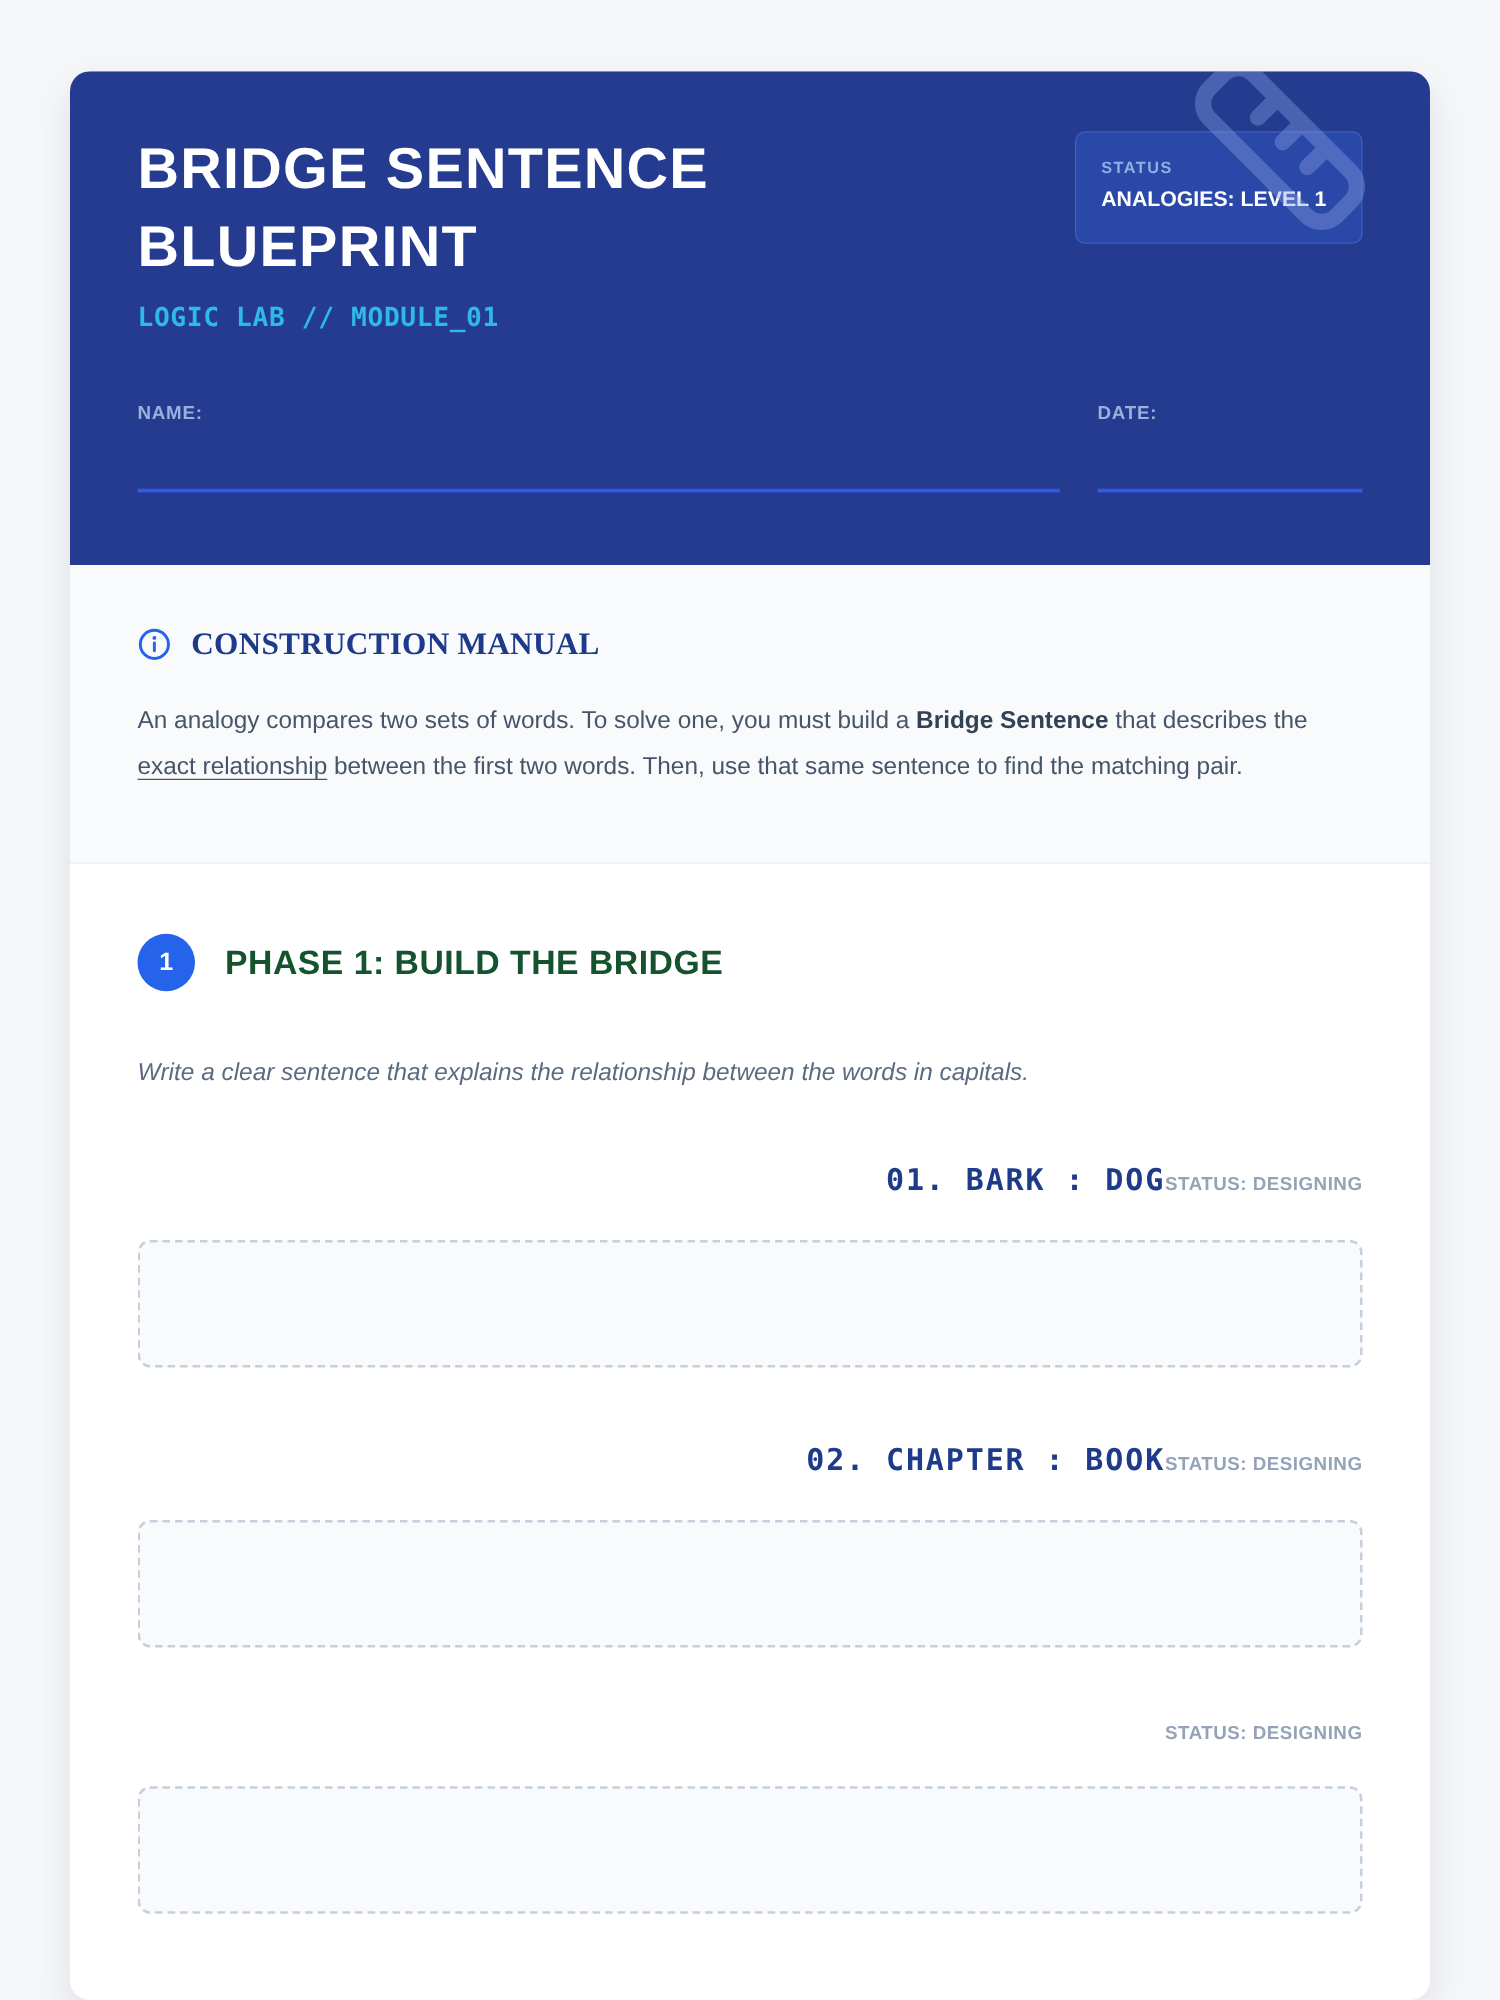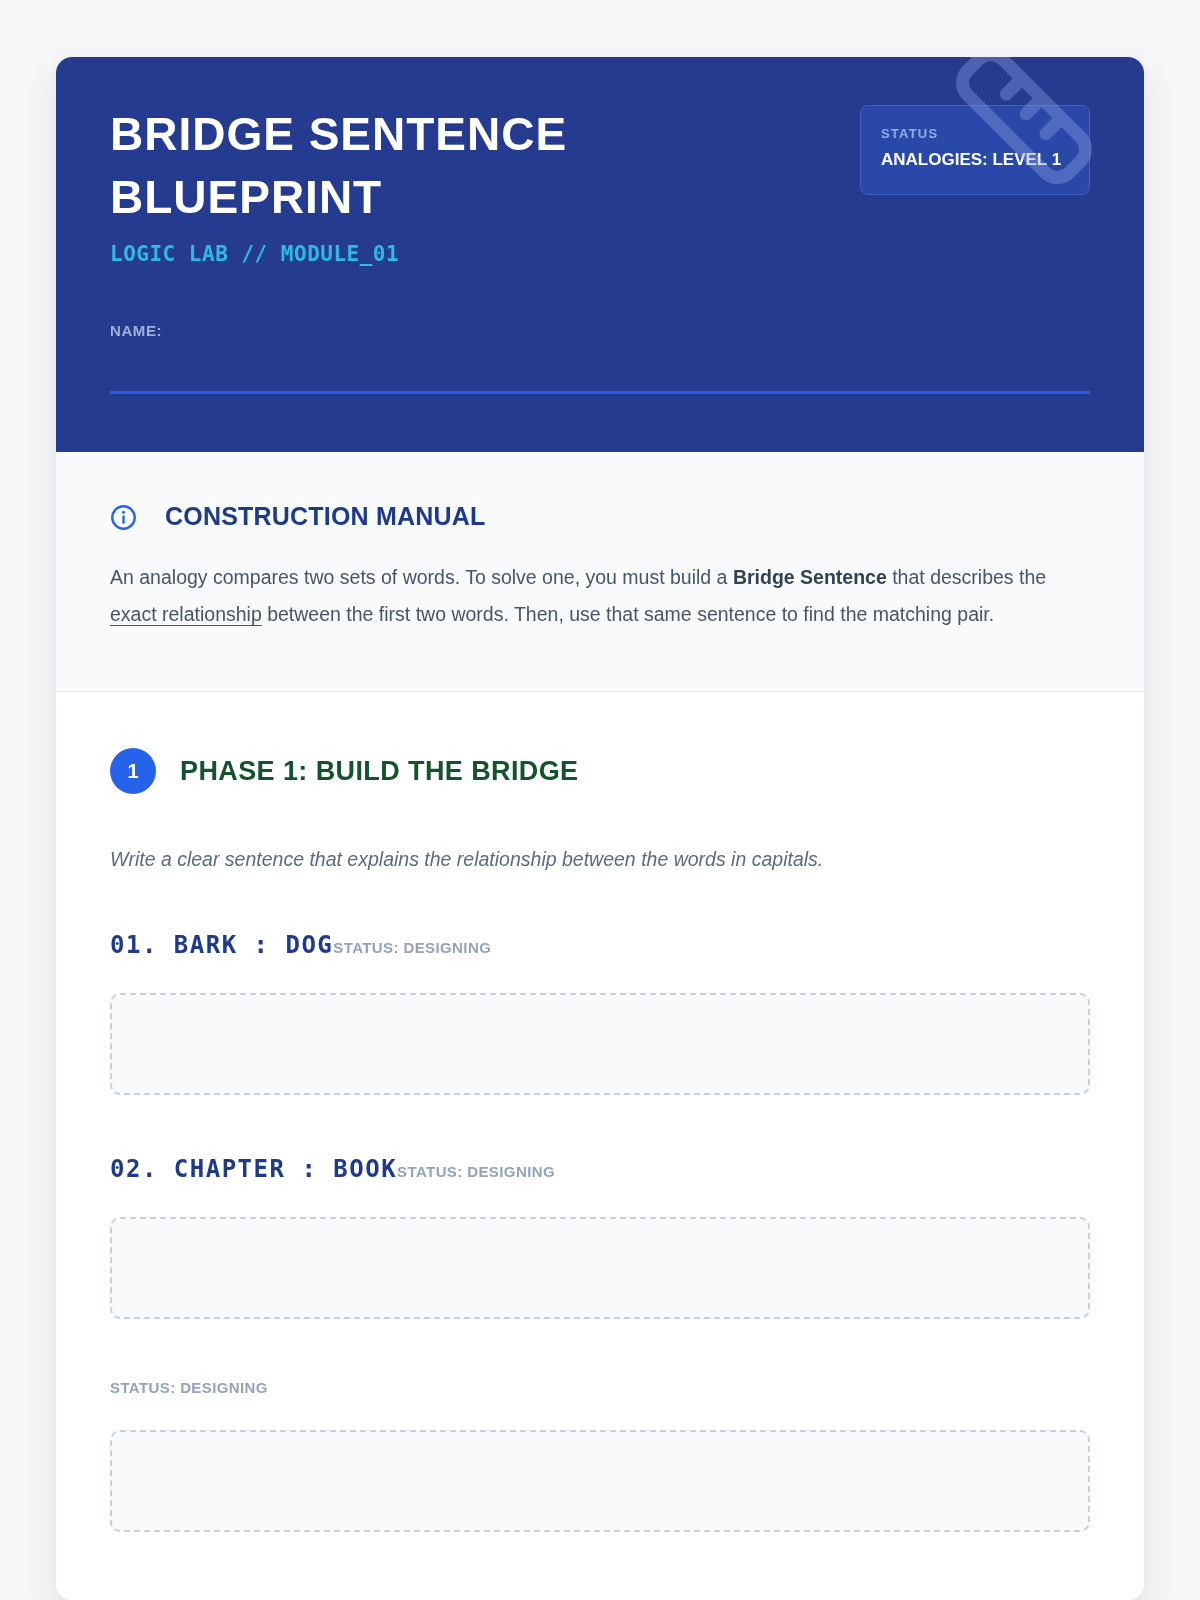--- a/index.html
+++ b/index.html
@@ -95,21 +95,21 @@
     margin-top: 52px;
     border-bottom: 3px solid #2e5be0;
   }
 
   
   .manual {
     background: #f8fafc;
     border-bottom: 1px solid #e4e9f0;
     padding: 50px 54px 58px 54px;
   }
-  .manual-head { display: flex; align-items: flex-end; gap: 28px; }
+  .manual-head { display: flex; align-items: center; gap: 16px; font-family: Liberation Serif, serif; }
   .manual-title {
     font-size: 25px;
     font-weight: 800;
     color: #1e3a8a;
     letter-spacing: 0.2px;
   }
   .manual-body {
     margin-top: 28px;
     font-size: 19.5px;
     line-height: 1.9;
@@ -143,21 +143,21 @@
   }
   .phase-instruction {
     margin-top: 54px;
     font-size: 19.5px;
     font-style: italic;
     color: #5b6b80;
   }
   .item { margin-top: 60px; }
   .item-head {
     display: flex;
-    justify-content: flex-start;
+    justify-content: flex-end;
     align-items: baseline;
   }
   .item-title {
     font-family: "DejaVu Sans Mono", monospace;
     font-size: 24px;
     font-weight: 700;
     color: #1e3a8a;
     letter-spacing: 1.5px;
   }
   .item-status {
@@ -200,20 +200,24 @@
 
       <div class="badge">
         <div class="badge-label">STATUS</div>
         <div class="badge-value">ANALOGIES: LEVEL 1</div>
       </div>
     </div>
 
     <div class="fields-row">
       <div class="field-name">
         <div class="field-label">NAME:</div>
+        <div class="field-line"></div>
+      </div>
+      <div class="field-date">
+        <div class="field-label">DATE:</div>
         <div class="field-line"></div>
       </div>
     </div>
   </div>
 
   <div class="manual">
     <div class="manual-head">
       <span style="display:inline-flex;">
         <svg width="27" height="27" viewBox="0 0 24 24" fill="none">
           <circle cx="12" cy="12" r="10" stroke="#2563eb" stroke-width="2.1"></circle>

